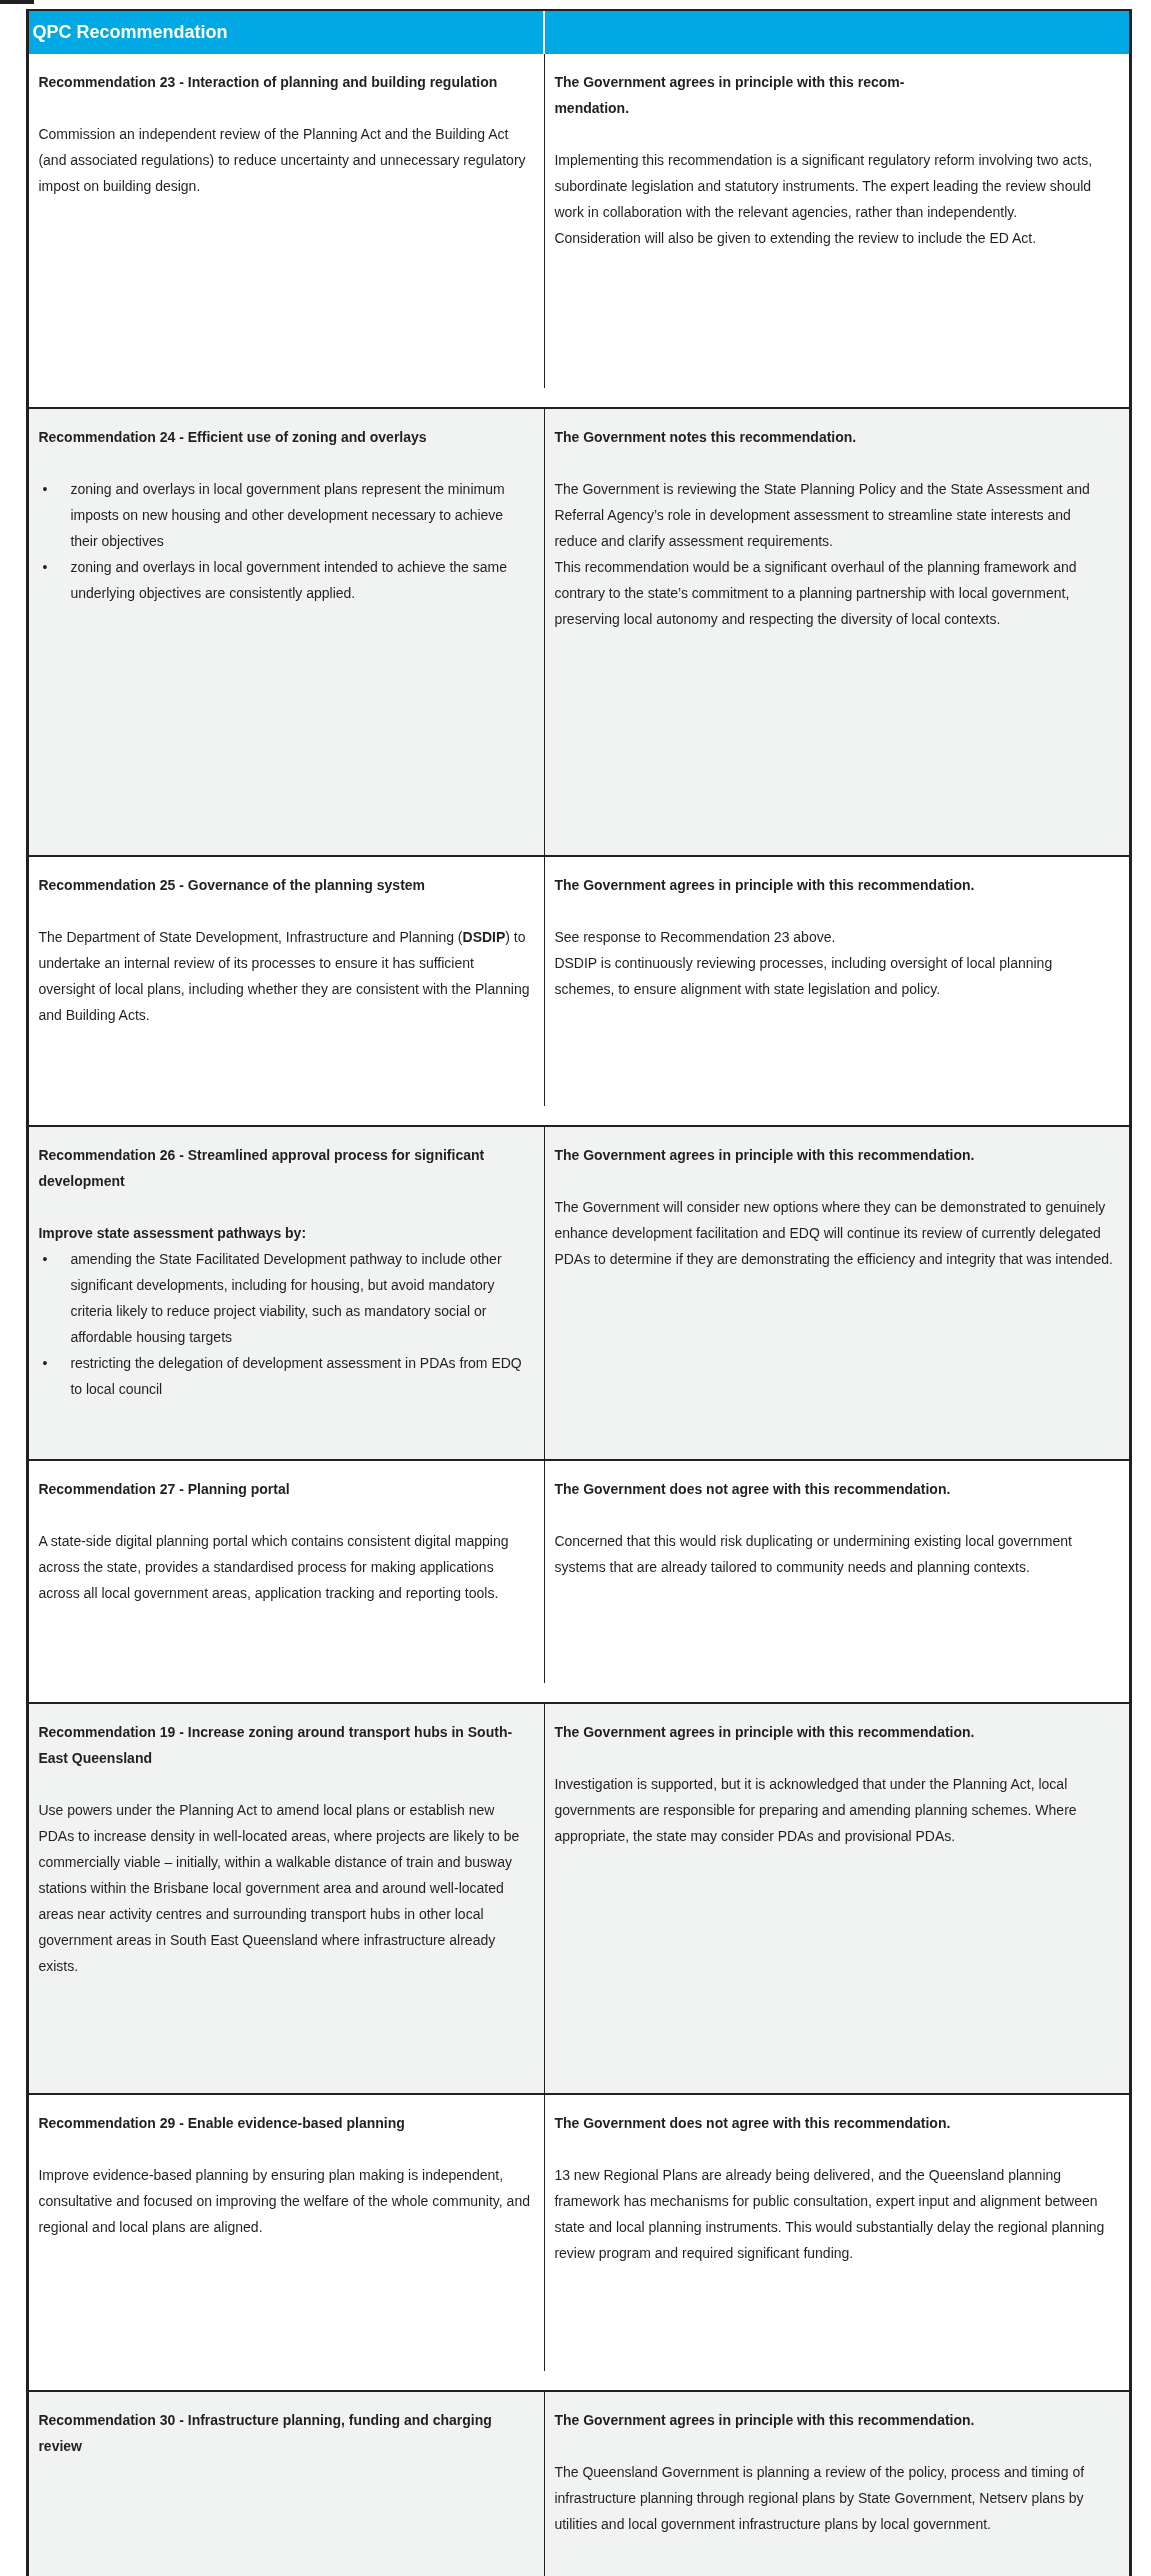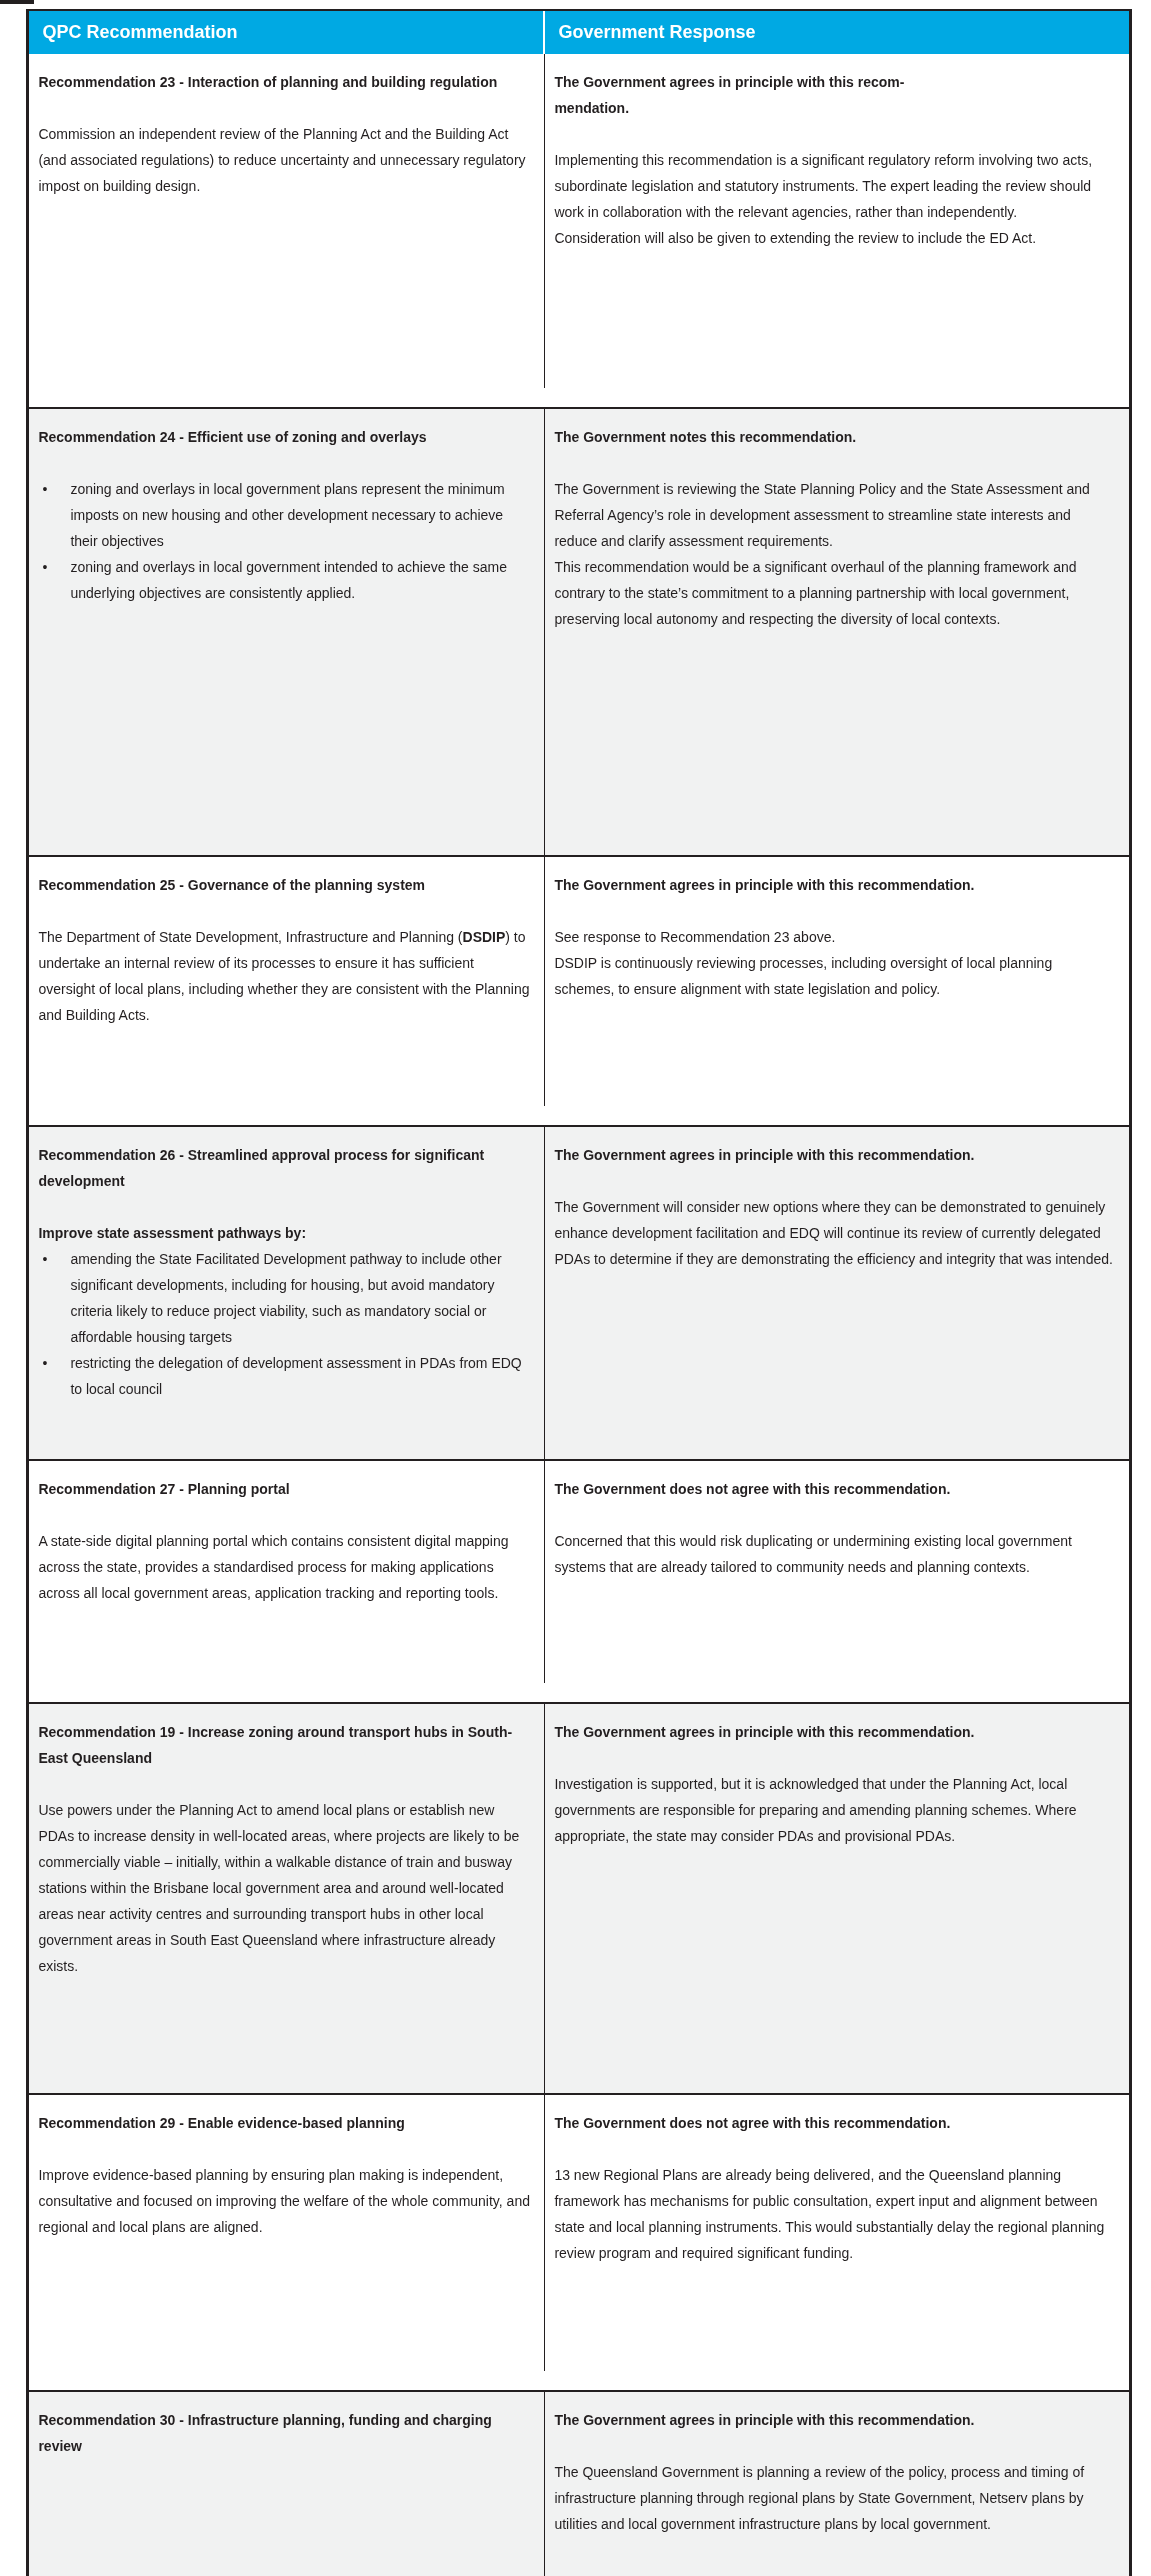--- a/index.html
+++ b/index.html
@@ -11,21 +11,21 @@
   .corner-mark{position:absolute;left:0;top:0;width:34px;height:3.5px;background:var(--border,#231f20);}
   .rtable{
     position:absolute;left:26.4px;top:9px;width:1100px;
     border:3.5px solid var(--border,#231f20);border-top-width:2.8px;
     background:#ffffff;box-sizing:content-box;
   }
   .header-row{
     display:flex;height:43px;background:var(--header-bg,#00a9e3);
     color:var(--header-text,#ffffff);font-weight:bold;font-size:18px;
   }
-  .header-cell{display:flex;align-items:center;padding:0 13px;box-sizing:border-box;}
+  .header-cell{display:flex;align-items:center;padding:0 3px;box-sizing:border-box;}
   .header-cell.left{width:516px;border-right:2.1px solid #ffffff;}
   .header-cell.right{flex:1;}
   .rows .row{display:flex;border-top:2.8px solid var(--border,#231f20);box-sizing:border-box;background:#ffffff;}
   .rows .row:first-child{border-top:none;}
   .rows .row.shaded{background:var(--shade,#f1f2f2);margin-top:19px;}
   .cell{box-sizing:border-box;padding:14.6px 14px 11px 9px;font-size:14px;line-height:26px;}
   .cell.left{width:516px;border-right:1.4px solid var(--border,#231f20);flex:none;}
   .cell.right{flex:1;}
   .cell-title,.resp-heading,.sub{font-weight:bold;white-space:pre-line;}
   .cell-title,.resp-heading{margin-bottom:26px;}
@@ -37,23 +37,20 @@
 </style>
 </head>
 <body style="color: rgb(35, 31, 32);">
 
 <div class="corner-mark"></div>
 
 <div class="rtable">
   <div class="header-row">
     <div class="header-cell left">
       <span>QPC Recommendation</span>
-    </div>
-    <div class="header-cell right">
-      <span>Government Response</span>
     </div>
   </div>
   <div class="rows">
       <div class="row" style="min-height: 334px;">
         <div class="cell left">
           <div class="cell-title">Recommendation 23 - Interaction of planning and building regulation</div>
           <div class="para"><span>Commission an independent review of the Planning Act and the Building Act (and associated regulations) to reduce uncertainty and unnecessary regulatory impost on building design.</span></div>
         </div>
         <div class="cell right">
           <div class="resp-heading">The Government agrees in principle with this recom-

